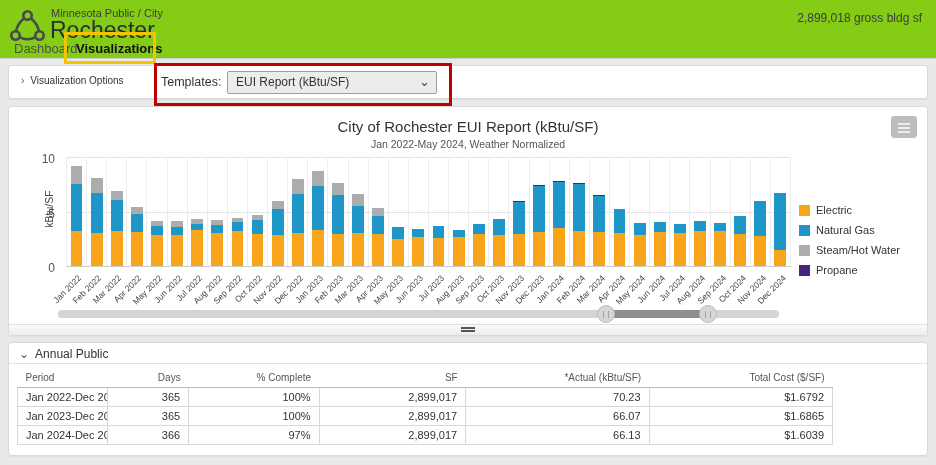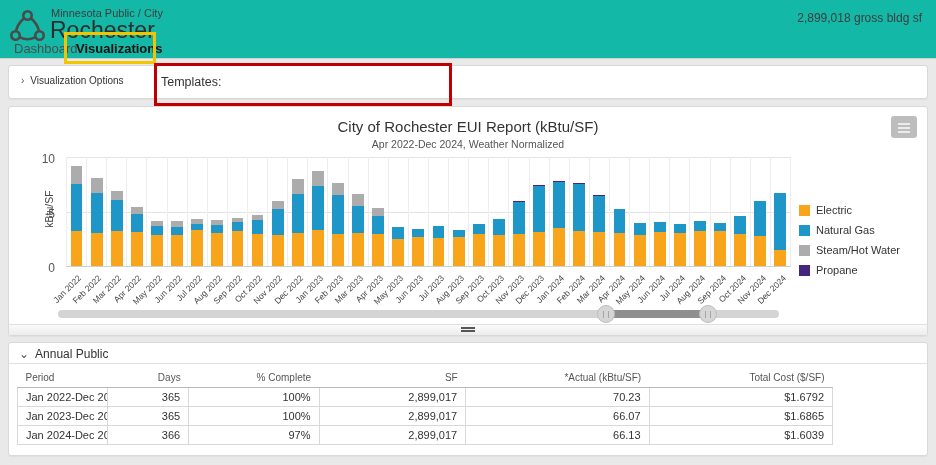--- a/index.html
+++ b/index.html
@@ -1,18 +1,18 @@
 <!DOCTYPE html>
 <html><head>
 <meta charset="utf-8">
 <style>
   html,body{margin:0;padding:0;}
   body{width:936px;height:465px;background:#e9e9e9;font-family:"Liberation Sans",sans-serif;position:relative;overflow:hidden;color:#333;}
   
-  .header{position:absolute;top:0;left:0;width:936px;height:59px;background:#14b8a6;border-bottom:1px solid #cfcfcf;box-sizing:border-box;}
+  .header{position:absolute;top:0;left:0;width:936px;height:59px;background:#84cc16;border-bottom:1px solid #cfcfcf;box-sizing:border-box;}
   .logo{position:absolute;left:9px;top:9px;}
   .org{position:absolute;left:51px;top:7px;font-size:11px;color:#3d3d3d;}
   .site{position:absolute;left:50px;top:17px;font-size:23px;color:#2e2e2e;}
   .grosssf{position:absolute;right:14px;top:11px;font-size:12px;color:#3d3d3d;}
   .tab{position:absolute;top:41px;font-size:13px;cursor:pointer;}
   .tab.dash{left:14px;color:#4d4d4d;}
   .tab.viz{left:76px;color:#111;font-weight:bold;}
   .yellow-box{position:absolute;left:64px;top:32px;width:86px;height:26px;border:3px solid #F2C500;z-index:5;}
   
   .card{position:absolute;background:#fff;border:1px solid #d9d9d9;border-radius:3px;box-sizing:border-box;box-shadow:0 1px 1px rgba(0,0,0,.04);}
@@ -82,31 +82,35 @@
   <div class="tab dash">Dashboard</div>
   <div class="tab viz">Visualizations</div>
   <div class="yellow-box" style="border-color: rgb(242, 197, 0);"></div>
 </div>
 
 <div class="card options-card">
   <div class="opt-toggle">
     <span class="chev">›</span><span>Visualization Options</span>
   </div>
   <div class="tpl-label">Templates:</div>
+  <div class="tpl-select">
+    <span>EUI Report (kBtu/SF)</span>
+    <span class="dd">⌄</span>
+  </div>
   <div class="red-box" style="border-color: rgb(192, 0, 0);"></div>
 </div>
 
 <div class="card chart-card">
   <div class="menu-btn">
     <div class="mline"></div>
     <div class="mline"></div>
     <div class="mline"></div>
   </div>
   <div class="c-title">City of Rochester EUI Report (kBtu/SF)</div>
-  <div class="c-sub">Apr 2022-Dec 2024, Weather Normalized</div>
+  <div class="c-sub">Jan 2022-May 2024, Weather Normalized</div>
   <div class="ylab">kBtu/SF</div>
   <div id="yticks">
       <span class="ytick" style="top: 154px;">0</span>
       <span class="ytick" style="top: 99.5px;">5</span>
       <span class="ytick" style="top: 45px;">10</span>
     </div>
 
   <div class="plot">
     <div class="hgrid" style="top:0"></div>
     <div class="hgrid" style="top:50%"></div>

